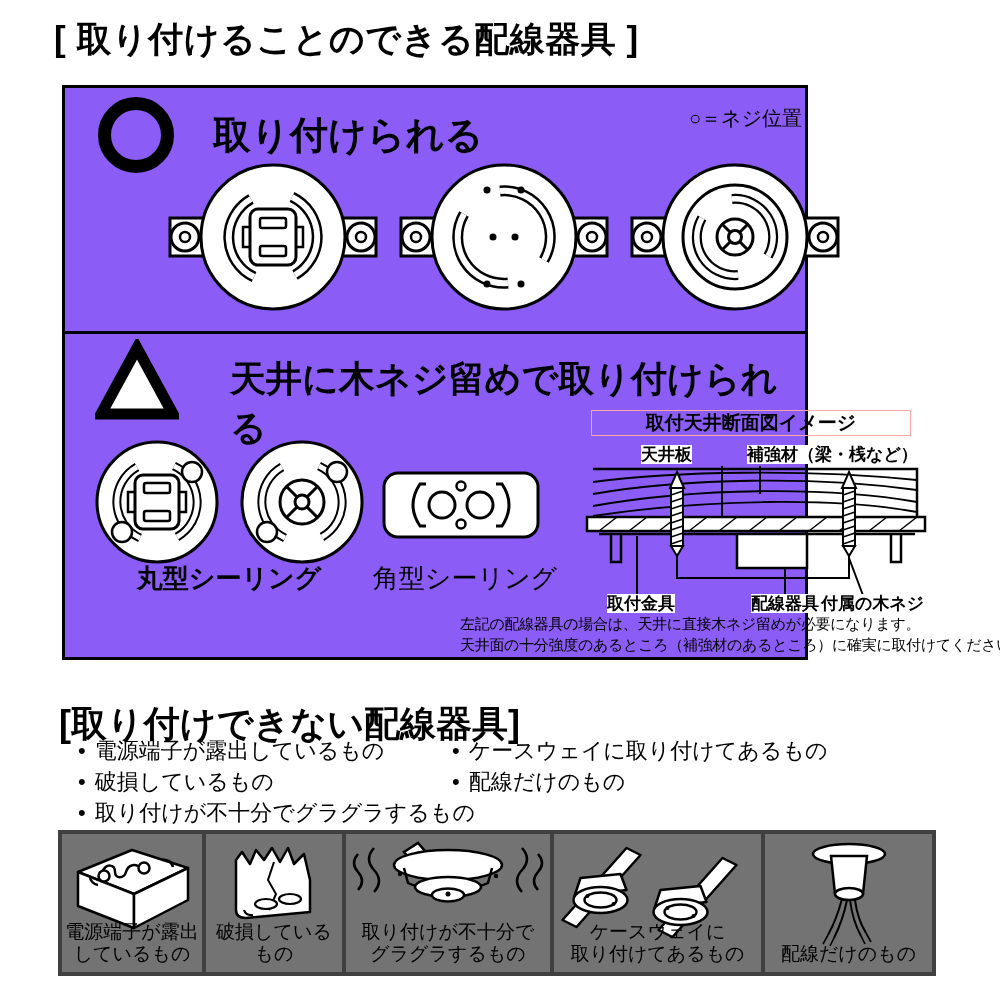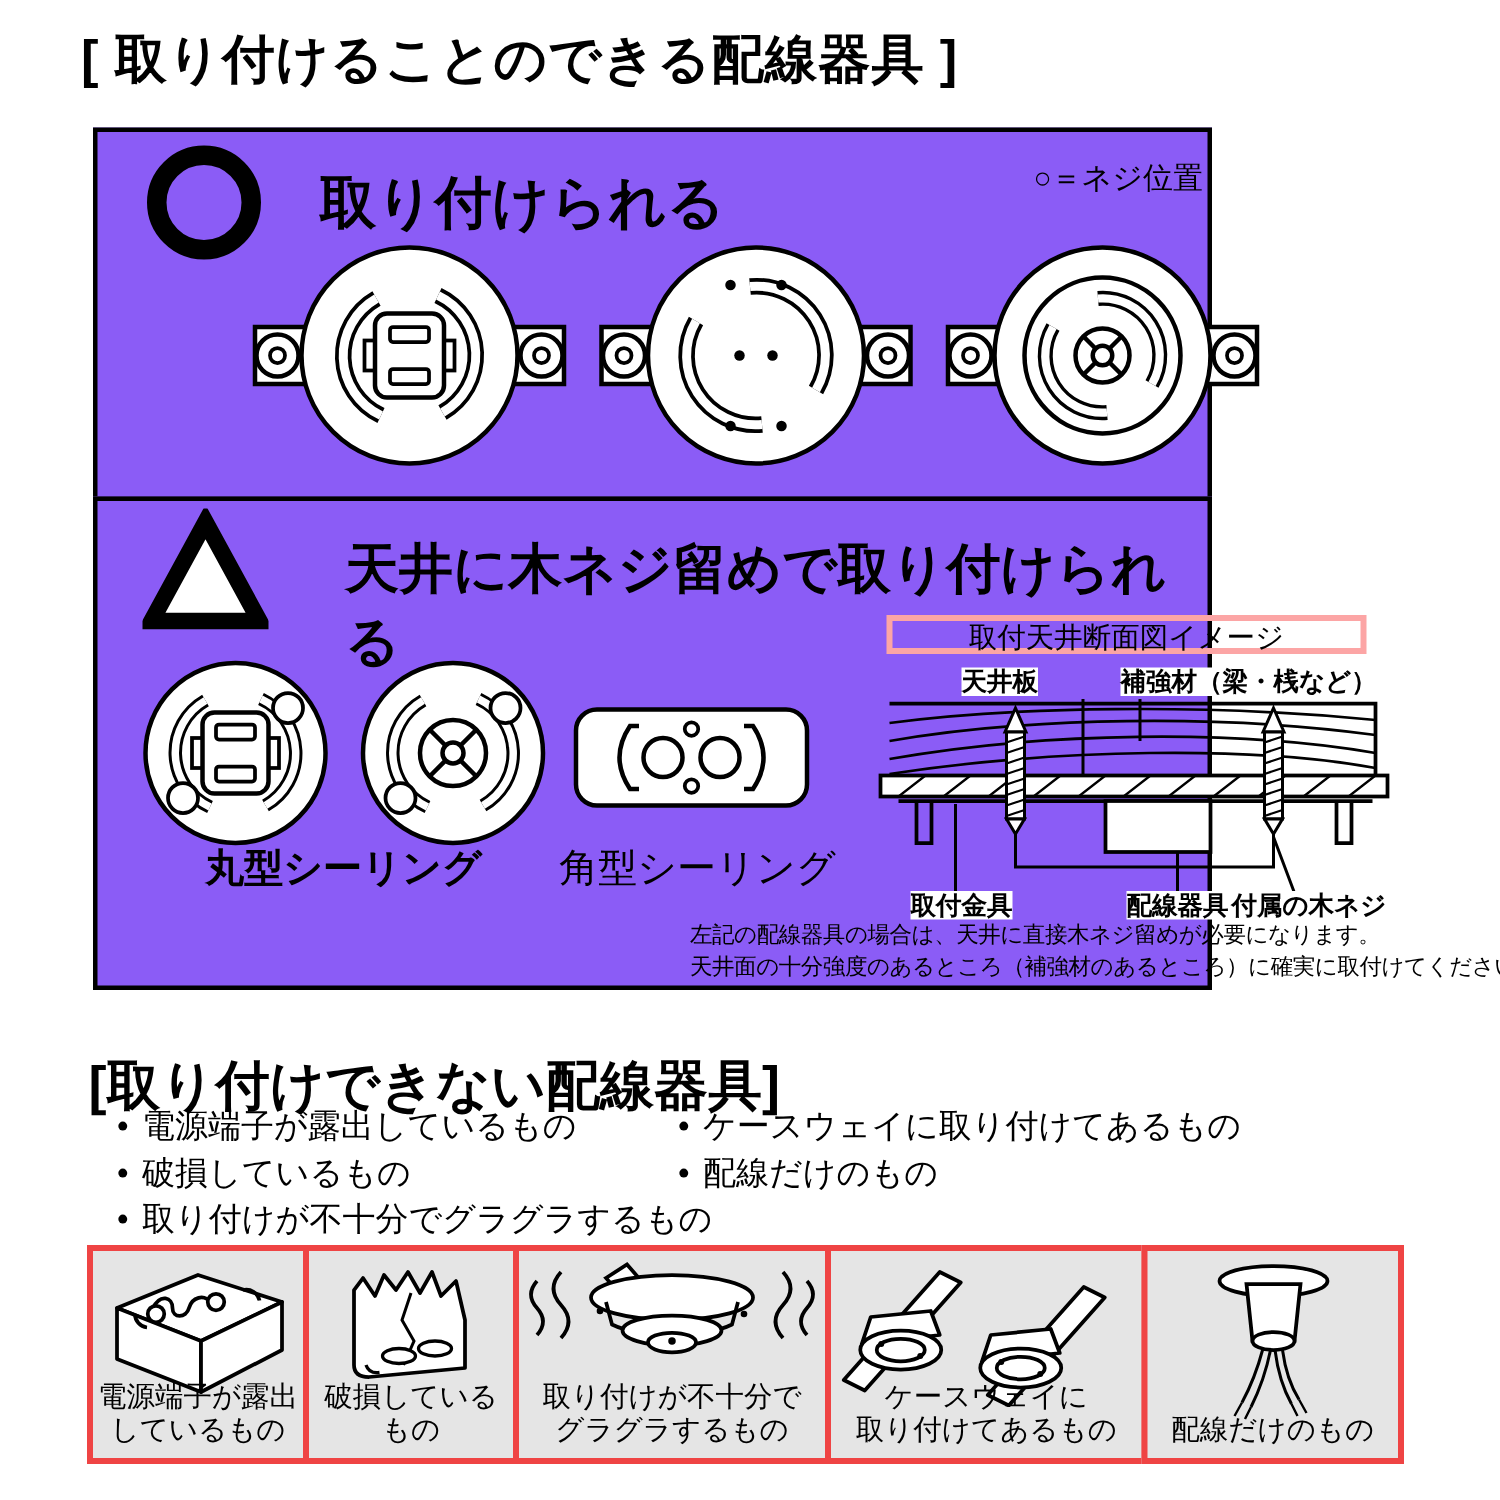--- a/index.html
+++ b/index.html
@@ -20,38 +20,38 @@
   #sym-tri { position:absolute; left:30px; top:5px; }
   #h2 { position:absolute; left:148px; top:21px; font-size:36px; font-weight:bold;margin-left:17px; }
   #round1 { position:absolute; left:27px; top:103px; }
   #round2 { position:absolute; left:172px; top:103px; }
   #round-label { position:absolute; left:39px; top:227px; width:250px; text-align:center;
                  font-size:26px; font-weight:bold; }
   #square { position:absolute; left:311px; top:131px; }
   #square-label { position:absolute; left:300px; top:227px; width:200px; text-align:center;
                   font-size:26px; font-weight:normal; }
   #cs { position:absolute; left:520px; top:76px; width:348px; height:236px; }
-  #cs-title { position:absolute; left:6px; top:0; width:320px; height:26px; border:4px solid #fca5a5;
-              text-align:center; font-size:19px; font-weight:normal; line-height:23px; }
+  #cs-title { position:absolute; left:6px; top:0; width:320px; height:26px; border:1px solid #fca5a5;
+              text-align:center; font-size:19px; font-weight:bold; line-height:23px; }
   .cs-lab { position:absolute; font-size:17px; font-weight:bold; line-height:19px; background:#fff; white-space:nowrap; }
   #lab-ceil { left:56px; top:35px; }
   #lab-rein { left:162px; top:35px; }
   #lab-bracket { left:22px; top:184px; }
   #lab-device { left:166px; top:184px; }
   #lab-screw { left:236px; top:184px; }
   #cs-svg { position:absolute; left:0; top:56px; }
   #note { position:absolute; left:395px; top:279px; font-size:15px; line-height:21px; letter-spacing:-.3px; white-space:nowrap; }
   #intro { left:66px; top:669px; font-size:26px; font-weight:bold; }
   #nh { left:59px; top:700px; font-size:36px; font-weight:bold; }
   .blist { position:absolute; top:739px; list-style:none; margin:0; padding:0; font-size:22px; }
   #bl { left:78px; } #br { left:452px; }
   .blist li { margin-bottom:8px; line-height:23px; white-space:nowrap; }
   .blist li::before { content:"•"; margin-right:9px; }
   #strip { position:absolute; left:58px; top:830px; display:flex; }
-  .ex { border:4px solid #ef4444; height:146px; position:relative; background:#e5e5e5; }
+  .ex { border:4px solid #404040; height:146px; position:relative; background:#737373; }
   .ex + .ex { margin-left:-4px; }
   .ex svg { position:absolute; top:4px; left:50%; transform:translateX(-50%); }
   .cap { position:absolute; bottom:7px; left:0; width:100%; text-align:center;
          font-size:19px; line-height:22px; }
   .cap span { display:block; }
   .w1{width:148px} .w2{width:144px} .w3{width:212px} .w4{width:215px} .w5{width:175px}
 </style>
 </head>
 <body>
 

